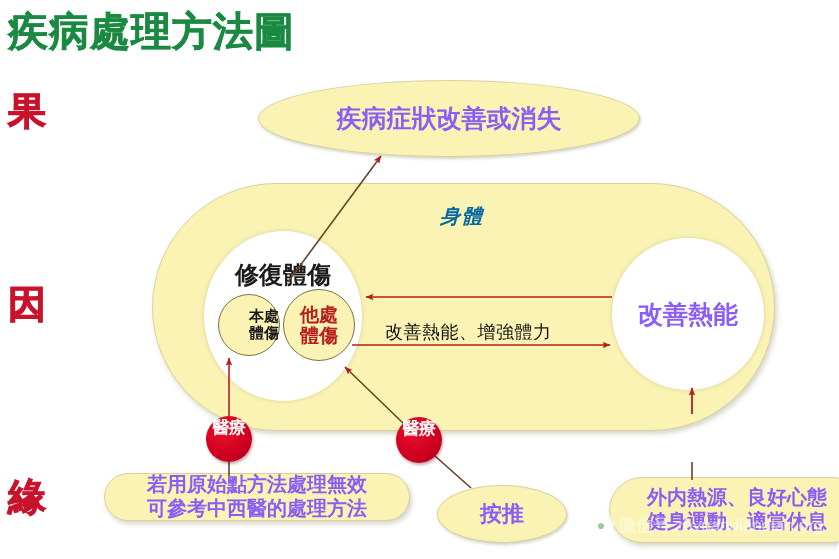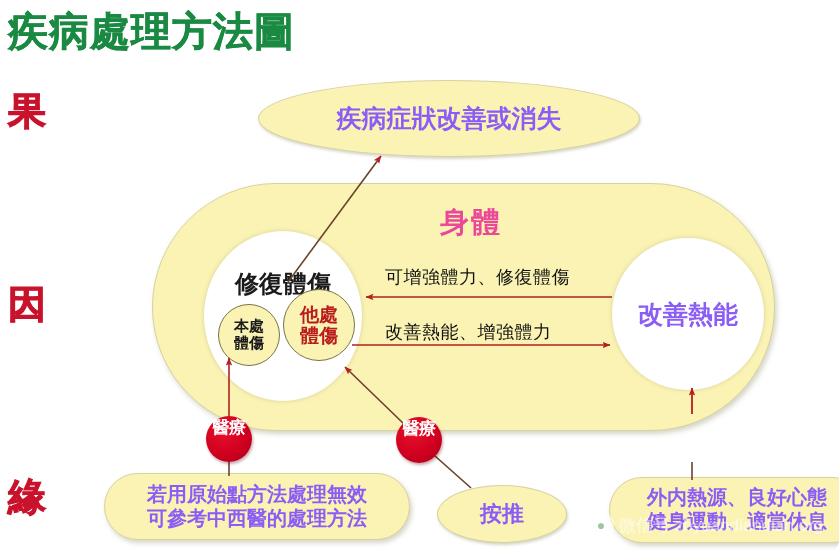--- a/index.html
+++ b/index.html
@@ -86,66 +86,67 @@
     font-size: 25px;
   }
   #body-stadium {
     left: 152px; top: 183px;
     width: 623px; height: 248px;
     border-radius: 124px;
   }
   #body-label {
     position: absolute;
     left: 440px; top: 203px;
-    font-size: 29px;
-    font-weight: bold;
-    color: #ec4899;
+    font-size: 20px;
+    font-weight: bold;
+    color: #0369a1;
     letter-spacing: 2px;
+    font-style: italic;
   }
   #repair-circle {
     left: 204px; top: 231px;
     width: 158px; height: 170px;
     font-size: 0;
   }
   #repair-label {
     position: absolute;
     left: 0; right: 0;
     top: 28px;
     font-size: 24px;
     font-weight: bold;
     color: #1a1a1a;
     text-align: center;
-    margin-top: 9px;
   }
   #heat-circle {
     left: 612px; top: 238px;
     width: 152px; height: 152px;
     font-size: 25px;
   }
   #inner-local {
-    left: 218px; top: 304px;
+    left: 218px; top: 294px;
     width: 62px; height: 62px;
     font-size: 15px;
     line-height: 1.12;
     font-weight: bold;
     color: #1a1a1a;
+    justify-content: flex-end;
   }
   #inner-other {
     left: 283px; top: 289px;
     width: 72px; height: 72px;
     font-size: 19px;
     line-height: 1.12;
     font-weight: bold;
     color: #b91c1c;
   }
 
   
   #bottom-medical {
     left: 104px; top: 473px;
-    width: 306px; height: 67px;
+    width: 306px; height: 48px;
     border-radius: 34px;
     font-size: 20px;
     line-height: 1.18;
     padding: 0 8px;
     display: flex; align-items: center; justify-content: center;
   }
   #bottom-press {
     left: 437px; top: 485px;
     width: 130px; height: 58px;
     font-size: 22px;
@@ -254,21 +255,20 @@
   </div>
   <div class="circle-small two-line" id="inner-other">
     <span>他處
 體傷</span>
   </div>
 
   <div class="circle-white cn-bold" id="heat-circle">
     <span>改善熱能</span>
   </div>
 
-  <div class="flow-text" id="flow-upper">可增強體力、修復體傷</div>
   <div class="flow-text" id="flow-lower">改善熱能、增強體力</div>
 
   <div class="stadium cn-bold two-line" id="bottom-medical">
     <span>若用原始點方法處理無效
 可參考中西醫的處理方法</span>
   </div>
   <div class="ellipse cn-bold" id="bottom-press">
     <span>按推</span>
   </div>
   <div class="stadium cn-bold two-line" id="bottom-health">

